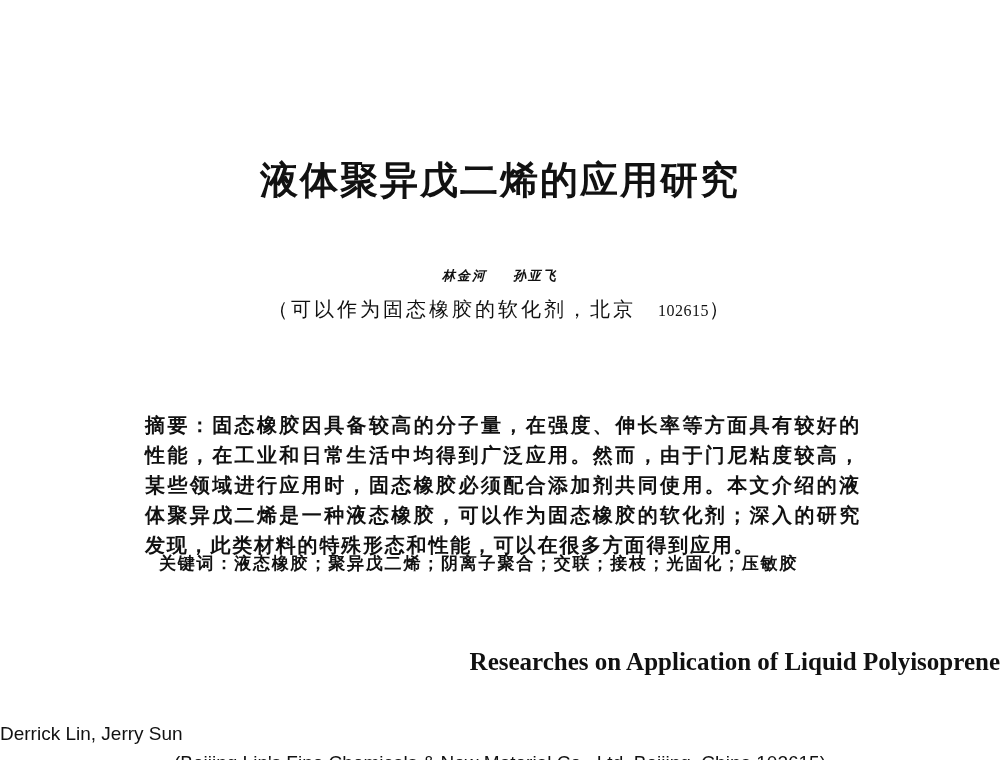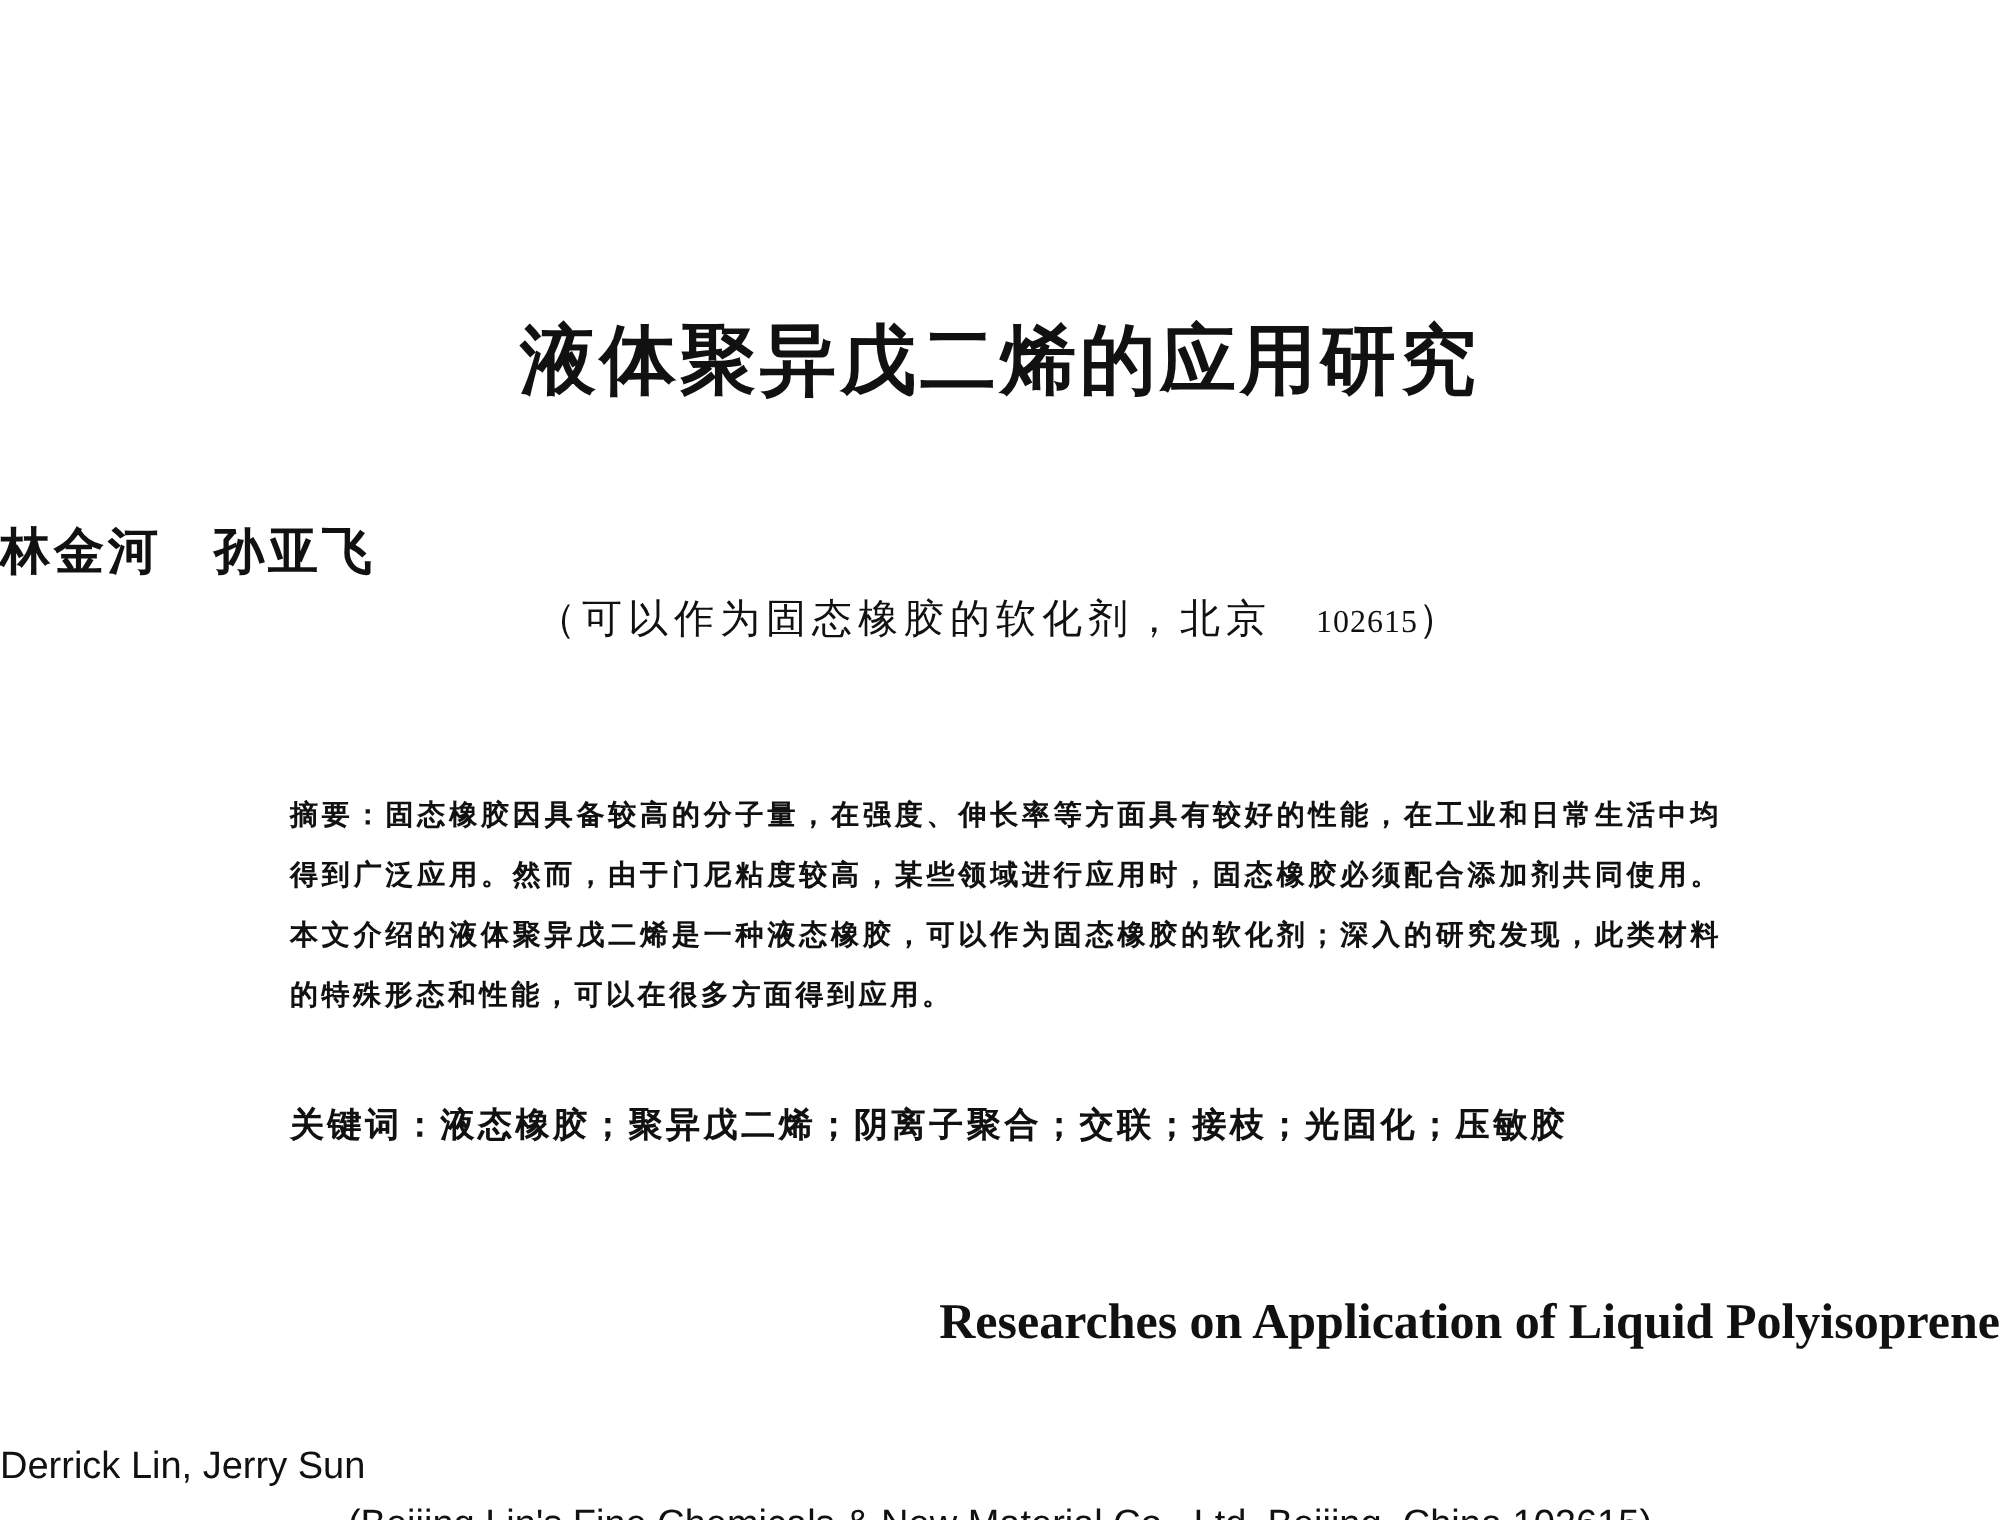--- a/index.html
+++ b/index.html
@@ -32,62 +32,63 @@
     font-size: 38px;
     letter-spacing: 2px;
     line-height: 50px;
     color: #111;
   }
   .cn-authors {
     position: absolute;
     top: 262px;
     left: 0;
     width: 1000px;
-    text-align: left;
-    font-size: 25px;
+    text-align: center;
+    font-size: 13px;
     font-weight: bold;
     line-height: 28px;
     letter-spacing: 2px;
+    font-style: italic;
   }
   .cn-authors .sep { display: inline-block; width: 26px; }
   .cn-affil {
     position: absolute;
     top: 294px;
     left: 0;
     width: 1000px;
     text-align: center;
     font-size: 20px;
     line-height: 30px;
     letter-spacing: 3px;
   }
   .cn-affil .zip {
     font-family: "Liberation Serif", serif;
     letter-spacing: 0.5px;
     font-size: 16px;
     margin-left: 22px;
   }
   .abstract {
     position: absolute;
-    top: 393px;
+    top: 410px;
     left: 145px;
     width: 716px;
-    font-size: 14px;
+    font-size: 20px;
     line-height: 30px;
     letter-spacing: 1.8px;
     text-align: justify;
     font-weight: bold;
   }
   .abstract .label {
     font-family: "DejaVu Sans", sans-serif;
     font-weight: bold;
   }
   .keywords {
     position: absolute;
     top: 548px;
-    left: 145px;
+    left: 159px;
     width: 716px;
     font-size: 17px;
     line-height: 30px;
     letter-spacing: 1.8px;
     font-weight: bold;
   }
   .keywords .label {
     font-family: "DejaVu Sans", sans-serif;
     font-weight: bold;
   }

